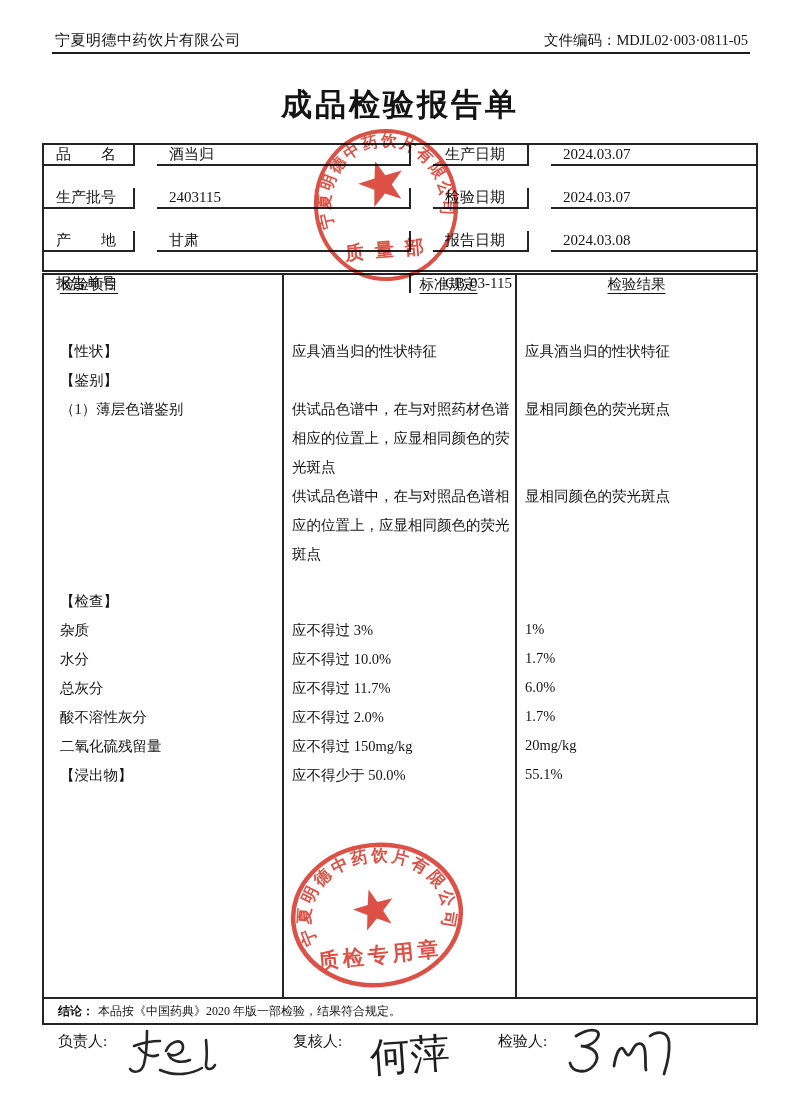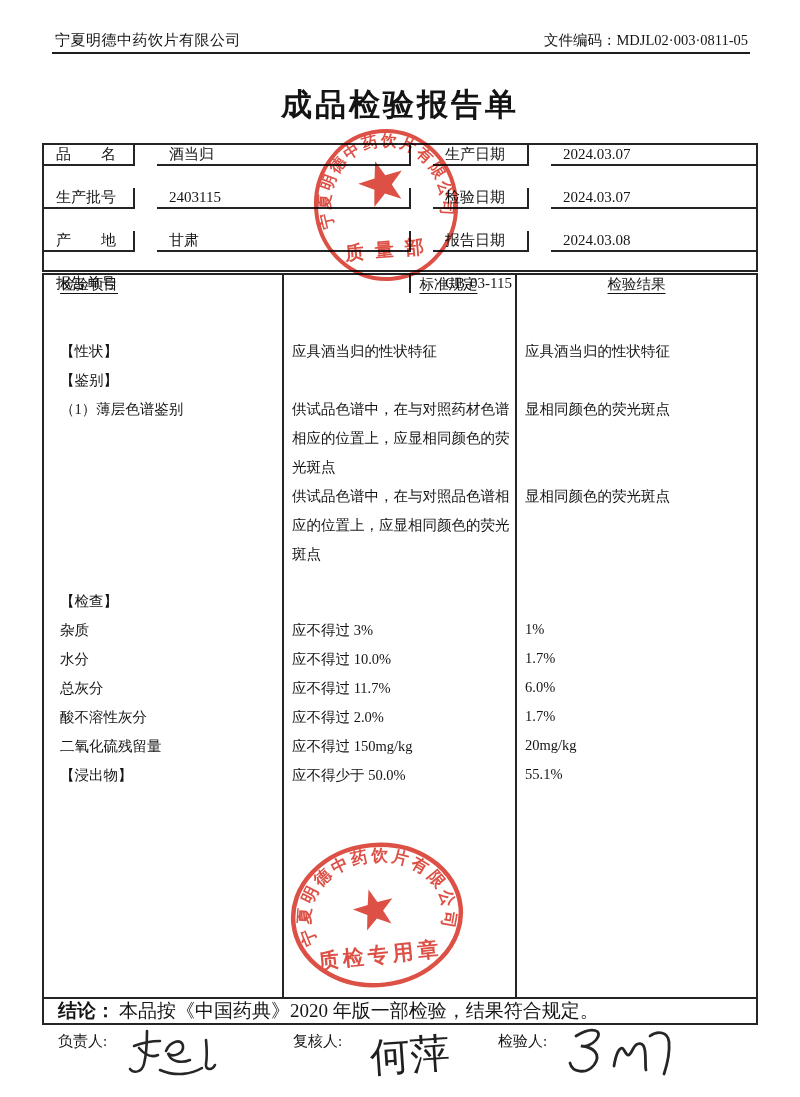--- a/index.html
+++ b/index.html
@@ -41,21 +41,21 @@
   .mt-body{margin-top:35px;}
   .mt-row{position:relative;height:29px;}
   .mt-row.sect-gap{margin-top:18px;}
   .mt-row .c1{position:absolute;left:16px;top:4px;white-space:nowrap;}
   .mt-row .c2{position:absolute;left:248px;top:4px;white-space:nowrap;}
   .mt-row .c3{position:absolute;left:481px;top:4px;white-space:nowrap;}
   
   .conclusion{
     position:absolute;left:42px;top:997px;width:716px;height:28px;
     border:2px solid #242424;box-sizing:border-box;
-    display:flex;align-items:center;padding-left:14px;font-size:19px;
+    display:flex;align-items:center;padding-left:14px;font-size:12px;
   }
   .conclusion .lab{font-weight:bold;margin-right:4px;}
   
   .sig-area{position:absolute;left:0;top:1024px;width:800px;height:73px;}
   .sig-label{position:absolute;top:8px;font-size:15px;}
   .sig-label.l1{left:58px;} .sig-label.l2{left:293px;} .sig-label.l3{left:498px;}
   .sig-svg{position:absolute;}
   .sig1{left:120px;top:0;} .sig2{left:362px;top:0;} .sig3{left:558px;top:-2px;}
   
   .stamp{position:absolute;mix-blend-mode:multiply;opacity:.88;}

